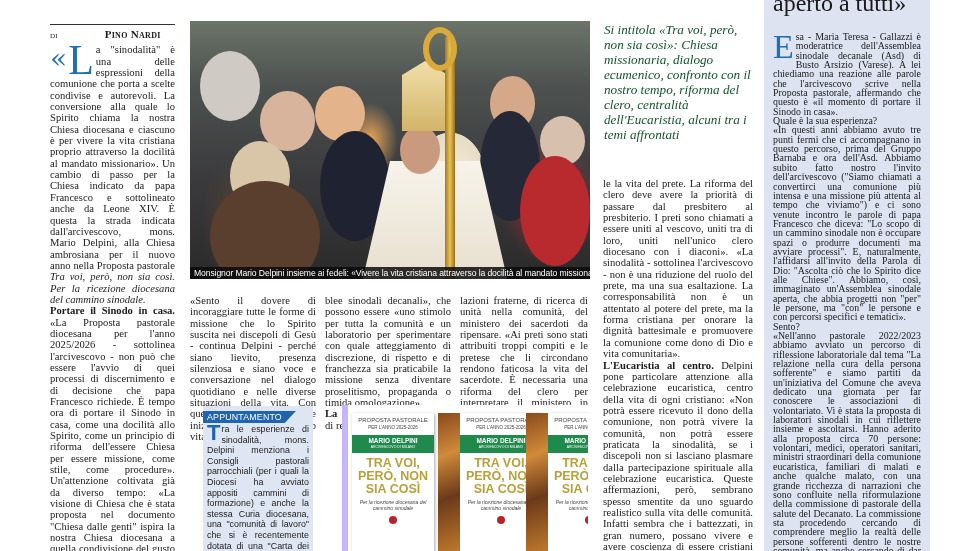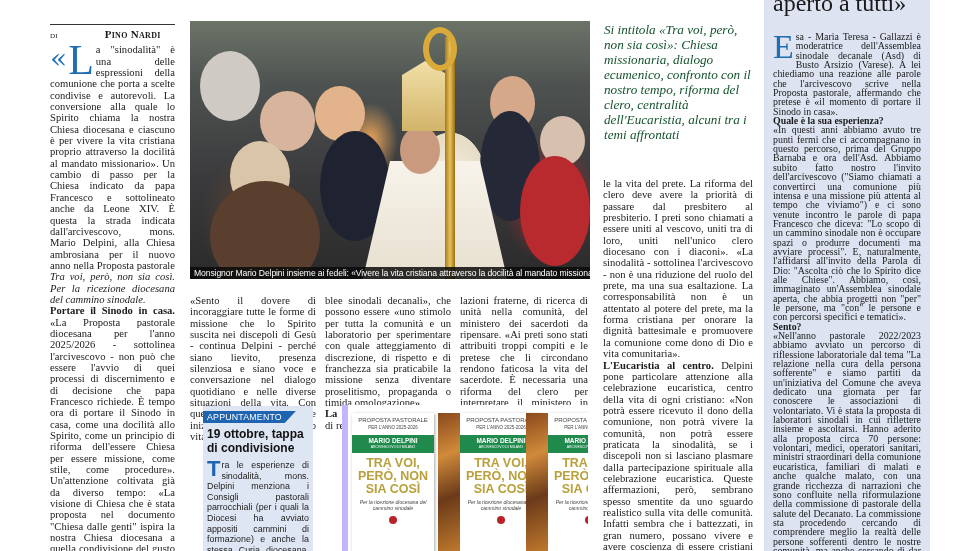--- a/index.html
+++ b/index.html
@@ -62,21 +62,21 @@
   .book .ttl { color: #b9a03a; font-weight: bold; font-size: 12.5px; line-height: 13px; margin-top: 4px; }
   .book .sub { font-size: 5px; line-height: 6px; font-style: italic; color: #444; margin-top: 3px; }
   .book .logo { width: 8px; height: 8px; border-radius: 50%; background: #b6242a; margin: 5px auto 0; }
 
   
   #sidebar { position: absolute; left: 764px; top: 0; width: 166px; height: 551px; background: #dde3f1; }
   #sidebar .headline { font-family: "Liberation Serif", serif; font-size: 24px; line-height: 22px; color: #1a1a1a; margin: -8px 0 0 9px; white-space: nowrap; }
   #sidebar .text { position: absolute; left: 9px; top: 32px; width: 148px; font-size: 9.9px; line-height: 9.35px; text-align: justify; color: #1a1a1a; }
   #sidebar .text p { margin: 0; }
   #sidebar .dropE { float: left; font-size: 34px; line-height: 29px; color: #1f6fb2; margin-right: 2px; }
-  #sidebar .q { font-weight: bold; }
+  #sidebar .q { font-weight: normal; }
   #rightmargin { position: absolute; left: 930px; top: 0; width: 50px; height: 551px; background: #fff; }
 </style>
 </head>
 <body>
 
 <div id="col1" class="col">
   <div class="rule"></div>
   <div class="byline">
     <span>di</span>
     <b>Pino Nardi</b>
@@ -117,21 +117,20 @@
 </div>
 <div id="col4" class="col">
   <p>lazioni fraterne, di ricerca di unità nella comunità, del ministero dei sacerdoti da ripensare. «Ai preti sono stati attribuiti troppi compiti e le pretese che li circondano rendono faticosa la vita del sacerdote. È necessaria una riforma del clero per interpretare il ministero in modo più adatto alla nostra situazione e rendere più sostenibi-</p>
 </div>
 <div id="col5" class="col">
   <p><span>le la vita del prete. La riforma del clero deve avere la priorità di passare dal presbitero al presbiterio. I preti sono chiamati a essere uniti al vescovo, uniti tra di loro, uniti nell'unico clero diocesano con i diaconi». «La sinodalità - sottolinea l'arcivescovo - non è una riduzione del ruolo del prete, ma una sua esaltazione. La corresponsabilità non è un attentato al potere del prete, ma la forma cristiana per onorare la dignità battesimale e promuovere la comunione come dono di Dio e vita comunitaria».</span><br><b>L'Eucaristia al centro.</b> <span>Delpini pone particolare attenzione alla celebrazione eucaristica, centro della vita di ogni cristiano: «Non potrà essere ricevuto il dono della comunione, non potrà vivere la comunità, non potrà essere praticata la sinodalità, se i discepoli non si lasciano plasmare dalla partecipazione spirituale alla celebrazione eucaristica. Queste affermazioni, però, sembrano spesso smentite da uno sguardo realistico sulla vita delle comunità. Infatti sembra che i battezzati, in gran numero, possano vivere e avere coscienza di essere cristiani e operare per praticare i valori evangelici a prescindere dalla partecipazione alla Messa. Per molti - a quanto sembra - la partecipazione alla Messa domenicale è un dovere un po' noioso che si aggiunge alle molte cose da fare». L'arcivescovo ha anche a cuore la cura della celebrazione attraverso</span></p>
 </div>
 
 <div id="appbox">
   <span class="tag">APPUNTAMENTO</span>
-  <h3>19 ottobre, tappa di condivisione</h3>
   <div class="body">
     <span class="dc">T</span><span>ra le esperienze di sinodalità, mons. Delpini menziona i Consigli pastorali parrocchiali (per i quali la Diocesi ha avviato appositi cammini di formazione) e anche la stessa Curia diocesana, una "comunità di lavoro" che si è recentemente dotata di una "Carta dei valori" e in cui un tratto di</span>
   </div>
 </div>
 
 <div id="books">
   <div class="book" style="left:4px;">
     <div class="pp"><span>PROPOSTA PASTORALE</span><small>PER L'ANNO 2025-2026</small></div>
     <div class="band"><span>MARIO DELPINI</span><small>ARCIVESCOVO DI MILANO</small></div>
     <div class="ttl">TRA VOI, PERÒ, NON SIA COSÌ</div>
@@ -152,21 +151,21 @@
     <div class="band"><span>MARIO DELPINI</span><small>ARCIVESCOVO DI MILANO</small></div>
     <div class="ttl">TRA VOI, PERÒ, NON SIA COSÌ</div>
     <div class="sub">Per la ricezione diocesana del cammino sinodale</div>
     <div class="logo"></div>
   </div>
 </div>
 
 <div id="sidebar">
   <div class="headline">aperto a tutti»</div>
   <div class="text">
-    <p><span class="dropE">E</span><span>sa - Maria Teresa - Gallazzi è moderatrice dell'Assemblea sinodale decanale (Asd) di Busto Arsizio (Varese). A lei chiediamo una reazione alle parole che l'arcivescovo scrive nella Proposta pastorale, affermando che pretese è «il momento di portare il Sinodo in casa».</span></p>
+    <p><span class="dropE">E</span><span>sa - Maria Teresa - Gallazzi è moderatrice dell'Assemblea sinodale decanale (Asd) di Busto Arsizio (Varese). A lei chiediamo una reazione alle parole che l'arcivescovo scrive nella Proposta pastorale, affermando che questo è «il momento di portare il Sinodo in casa».</span></p>
     <p class="q">Quale è la sua esperienza?</p>
     <p>«In questi anni abbiamo avuto tre punti fermi che ci accompagnano in questo percorso, prima del Gruppo Barnaba e ora dell'Asd. Abbiamo subito fatto nostro l'invito dell'arcivescovo ("Siamo chiamati a convertirci una comunione più intensa e una missione più attenta al tempo che viviamo") e ci sono venute incontro le parole di papa Francesco che diceva: "Lo scopo di un cammino sinodale non è occupare spazi o produrre documenti ma avviare processi". E, naturalmente, l'affidarsi all'invito della Parola di Dio: "Ascolta ciò che lo Spirito dice alle Chiese". Abbiamo, così, immaginato un'Assemblea sinodale aperta, che abbia progetti non "per" le persone, ma "con" le persone e con percorsi specifici e tematici».</p>
     <p class="q">Sento?</p>
     <p>«Nell'anno pastorale 2022/2023 abbiamo avviato un percorso di riflessione laboratoriale dal tema "La relazione nella cura della persona sofferente" e siamo partiti da un'iniziativa del Comune che aveva dedicato una giornata per far conoscere le associazioni di volontariato. Vi è stata la proposta di laboratori sinodali in cui riflettere insieme e ascoltarsi. Hanno aderito alla proposta circa 70 persone: volontari, medici, operatori sanitari, ministri straordinari della comunione eucaristica, familiari di malati e anche qualche malato, con una grande ricchezza di narrazioni che sono confluite nella riformulazione della commissione di pastorale della salute del Decanato. La commissione sta procedendo cercando di comprendere meglio la realtà delle persone sofferenti dentro le nostre comunità, ma anche cercando di dar vita, insieme alla Croce Rossa, a un ambulatorio per le persone senza fissa dimora».</p>
 
   </div>
 </div>
 <div id="rightmargin"></div>
 
 </body></html>

